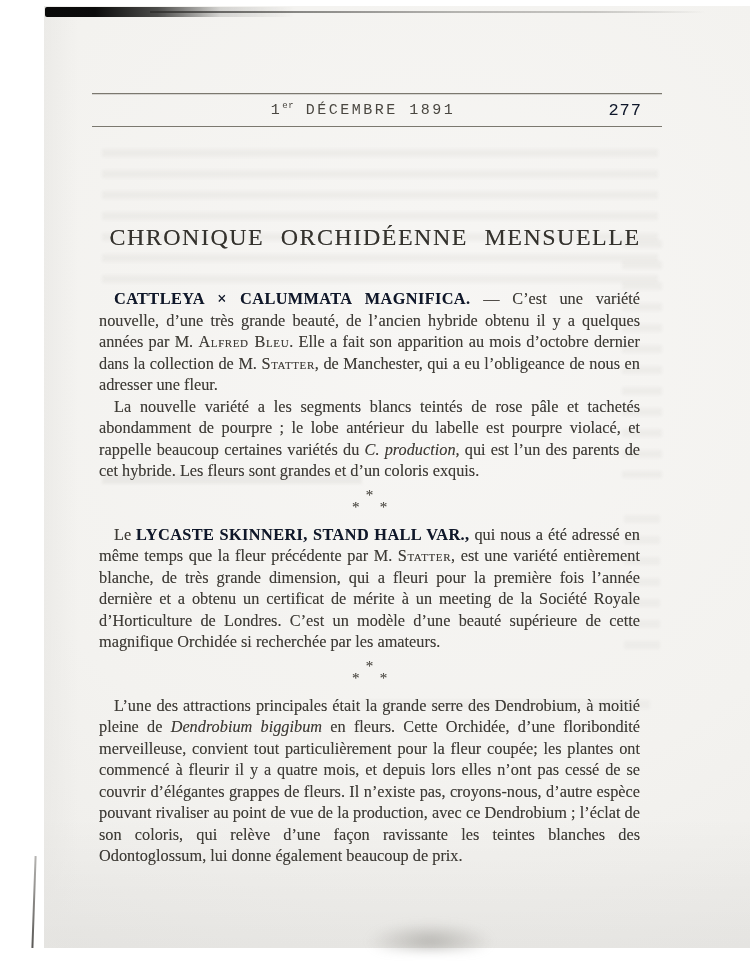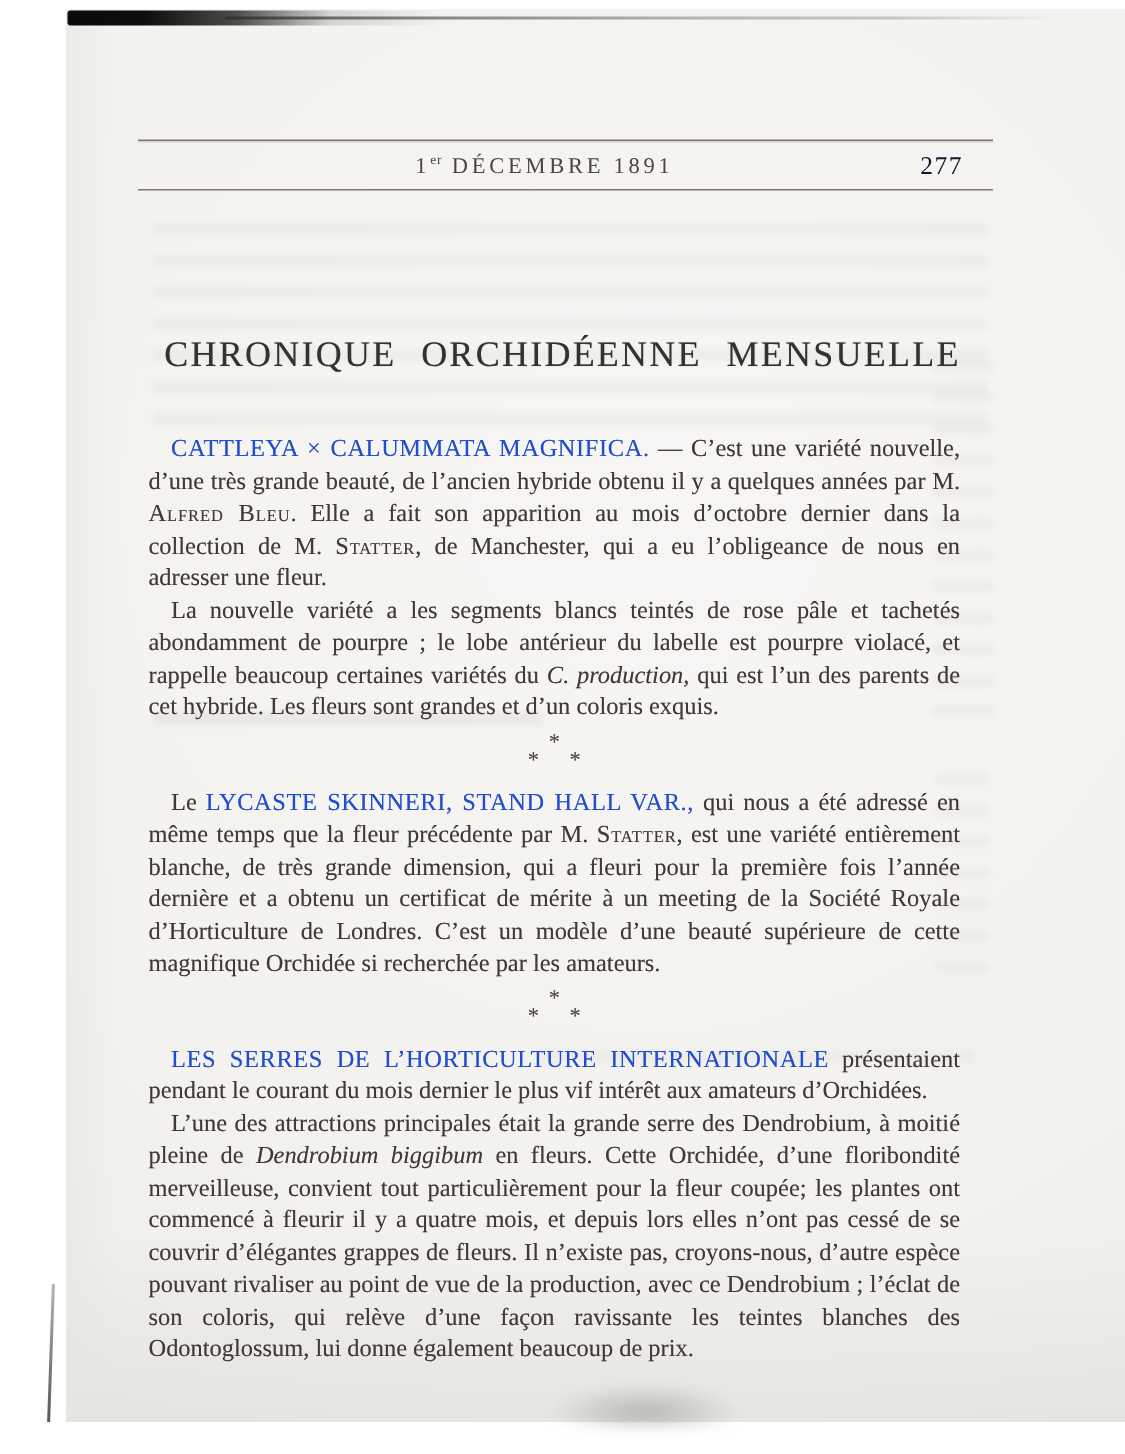--- a/index.html
+++ b/index.html
@@ -45,21 +45,21 @@
     background:repeating-linear-gradient(to bottom,#6a675f 0 8px,rgba(0,0,0,0) 8px 21px);}
   .ghost-a{left:102px;top:149px;width:556px;height:140px;opacity:.05;}
   .ghost-b{left:622px;top:240px;width:40px;height:238px;opacity:.05;}
   .ghost-c{left:102px;top:474px;width:260px;height:10px;opacity:.07;background:#6a675f;}
   .ghost-d{left:624px;top:515px;width:36px;height:145px;opacity:.045;}
   .ghost-e{left:360px;top:700px;width:290px;height:9px;opacity:.04;background:#6a675f;}
   
   .rule{position:absolute;left:92px;width:570px;height:1px;background:#7b786f;}
   .rule-top{top:93px;box-shadow:0 1px 0 rgba(123,120,111,.25);}
   .rule-bottom{top:126px;}
-  .header-row{position:absolute;left:92px;top:101px;width:570px;height:22px;color:#4a4741;}
+  .header-row{position:absolute;left:92px;top:101px;width:570px;height:22px;color:#4a4741;font-family:Liberation Mono, monospace;}
   .date{
     position:absolute;left:0;right:0;text-align:center;
     font-size:15px;letter-spacing:2.5px;transform:translateX(-14px);
   }
   .date sup{font-size:9px;letter-spacing:.5px;}
   .pagenum{position:absolute;right:20px;top:0;font-size:17px;letter-spacing:1px;color:#0f172a;}
   
   .title{
     position:absolute;left:0;top:224px;width:750px;margin:0;
     text-align:center;font-weight:normal;
@@ -67,21 +67,21 @@
     color:#34322d;text-shadow:0 0 .5px rgba(52,50,45,.5);
   }
   
   .body{
     position:absolute;left:99px;top:288px;width:541px;
     font-size:16.3px;line-height:21.5px;color:#3e3b36;
     text-align:justify;
     text-shadow:0 0 .4px rgba(62,59,54,.45);
   }
   .body p{margin:0;text-indent:15px;}
-  .seg-b{font-weight:normal;letter-spacing:.4px;color:#1d4ed8;}
+  .seg-b{font-weight:bold;letter-spacing:.4px;color:#0f172a;}
   .seg-sc{font-variant:small-caps;letter-spacing:.6px;}
   .seg-i{font-style:italic;}
   .asterism{
     text-align:center;color:#4e4b45;font-size:15px;line-height:10px;
     margin:8px 0 12px 0;text-indent:0;
   }
   .asterism .ast-row2{letter-spacing:.55em;margin-left:.55em;margin-top:2px;}
 </style>
 </head>
 <body>
@@ -114,16 +114,15 @@
       <p><span class="seg-n">La nouvelle variété a les segments blancs teintés de rose pâle et tachetés abondamment de pourpre ; le lobe antérieur du labelle est pourpre violacé, et rappelle beaucoup certaines variétés du </span><span class="seg-i">C. production,</span><span class="seg-n"> qui est l’un des parents de cet hybride. Les fleurs sont grandes et d’un coloris exquis.</span></p>
       <div class="asterism">
         <div>*</div>
         <div class="ast-row2">* *</div>
       </div>
       <p><span class="seg-n">Le </span><span class="seg-b">LYCASTE SKINNERI, STAND HALL VAR.,</span><span class="seg-n"> qui nous a été adressé en même temps que la fleur précédente par M. </span><span class="seg-sc">Statter</span><span class="seg-n">, est une variété entièrement blanche, de très grande dimension, qui a fleuri pour la première fois l’année dernière et a obtenu un certificat de mérite à un meeting de la Société Royale d’Horticulture de Londres. C’est un modèle d’une beauté supérieure de cette magnifique Orchidée si recherchée par les amateurs.</span></p>
       <div class="asterism">
         <div>*</div>
         <div class="ast-row2">* *</div>
       </div>
-      <p><span class="seg-b">LES SERRES DE L’HORTICULTURE INTERNATIONALE</span><span class="seg-n"> présentaient pendant le courant du mois dernier le plus vif intérêt aux amateurs d’Orchidées.</span></p>
       <p><span class="seg-n">L’une des attractions principales était la grande serre des Dendrobium, à moitié pleine de </span><span class="seg-i">Dendrobium biggibum</span><span class="seg-n"> en fleurs. Cette Orchidée, d’une floribondité merveilleuse, convient tout particulièrement pour la fleur coupée; les plantes ont commencé à fleurir il y a quatre mois, et depuis lors elles n’ont pas cessé de se couvrir d’élégantes grappes de fleurs. Il n’existe pas, croyons-nous, d’autre espèce pouvant rivaliser au point de vue de la production, avec ce Dendrobium ; l’éclat de son coloris, qui relève d’une façon ravissante les teintes blanches des Odontoglossum, lui donne également beaucoup de prix.</span></p>
     </div>
 </div>
 
 </body></html>

